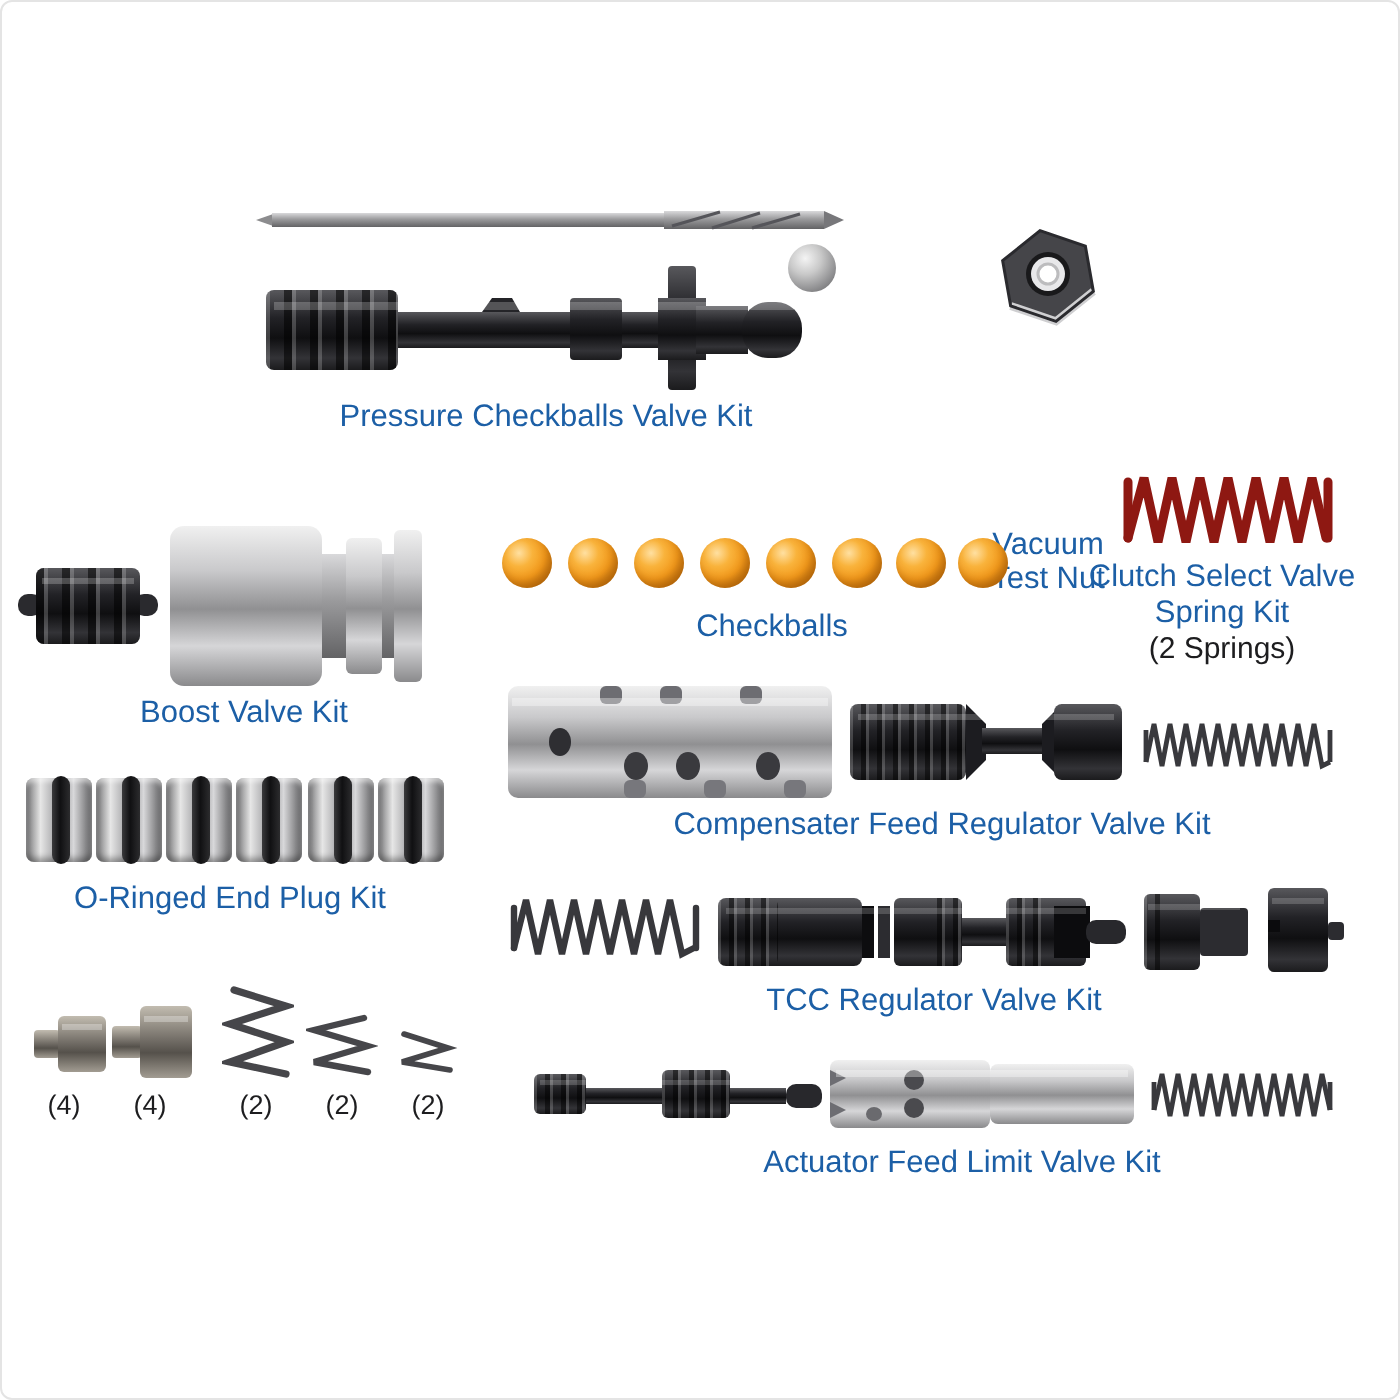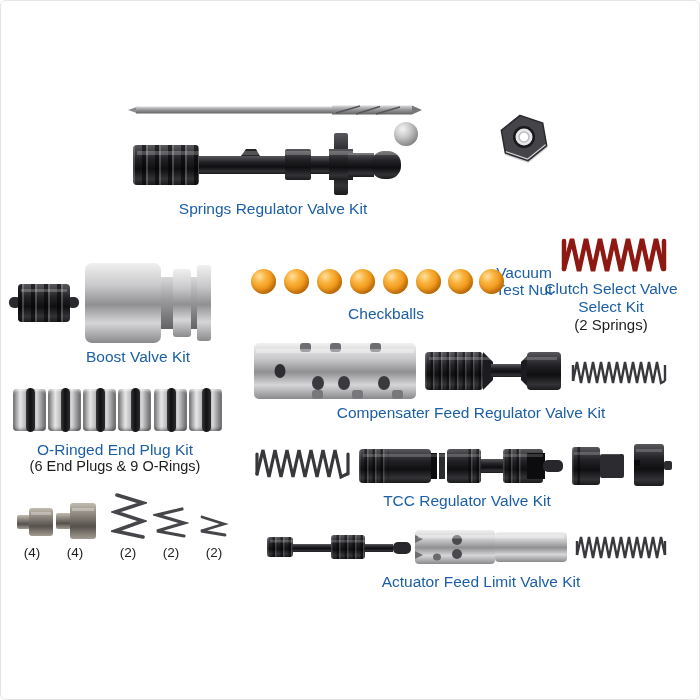--- a/index.html
+++ b/index.html
@@ -95,21 +95,21 @@
       <rect x="66" y="25" width="86" height="18" fill="url(#g-black)"></rect>
       <polygon points="108,25 113,18 123,18 127,25" fill="#242428"></polygon>
       <rect x="152" y="18" width="26" height="31" rx="2" fill="url(#g-black)"></rect>
       <rect x="178" y="25" width="28" height="18" fill="url(#g-black)"></rect>
       <rect x="201" y="2" width="14" height="62" rx="2" fill="url(#g-black)"></rect>
       <rect x="196" y="18" width="24" height="31" fill="url(#g-black)"></rect>
       <rect x="215" y="22" width="26" height="24" fill="url(#g-black)"></rect>
       <rect x="238" y="20" width="30" height="28" rx="13" fill="url(#g-black)"></rect>
       <rect x="4" y="20" width="260" height="4" fill="rgba(255,255,255,0.22)"></rect>
     </svg>
-    <div class="lbl" style="left:272px;top:199px;">Springs Regulator Valve Kit</div>
+    <div class="lbl" style="left:272px;top:199px;">Pressure Checkballs Valve Kit</div>
   </div>
 
   <div class="abs" style="left:460px;top:100px;width:140px;height:110px;">
     <svg class="abs" style="left:37px;top:11px" width="52" height="54" viewBox="0 0 52 54">
       <g transform="rotate(-10 26 26)">
         <polygon points="26,3 47,14.5 47,37.5 26,49 5,37.5 5,14.5" fill="#454549"></polygon>
         <path d="M5,37.5 L26,49 L47,37.5" stroke="#cfcfd1" stroke-width="4" fill="none"></path>
         <polygon points="26,3 47,14.5 47,37.5 26,49 5,37.5 5,14.5" fill="none" stroke="#2a2a2e" stroke-width="1.5"></polygon>
       </g>
       <circle cx="26" cy="25" r="11" fill="#19191b"></circle>
@@ -122,21 +122,21 @@
 
   <div class="abs" style="left:540px;top:225px;width:160px;height:110px;">
     <svg class="abs" style="left:16px;top:6px" width="114" height="46" viewBox="0 0 114 46">
       <g stroke="#8e1812" stroke-width="4.5" fill="none" stroke-linecap="round">
         <path d="M7,9 L7,37"></path>
         <polyline points="7,37 15,7 22,39 29,7 36,39 43,7 50,39 57,7 64,39 71,7 78,39 85,7 92,39 99,7 106,37"></polyline>
         <path d="M107,9 L107,37"></path>
       </g>
     </svg>
     <div class="lbl" style="left:70px;top:54px;">Clutch Select Valve</div>
-    <div class="lbl" style="left:70px;top:72px;">Select Kit</div>
+    <div class="lbl" style="left:70px;top:72px;">Spring Kit</div>
     <div class="lbl-dark" style="left:70px;top:90px;text-align:right;">(2 Springs)</div>
   </div>
 
   <div class="abs" style="left:240px;top:260px;width:290px;height:70px;">
     <div class="ball" style="left:10px;top:8px;"></div>
     <div class="ball" style="left:43px;top:8px;"></div>
     <div class="ball" style="left:76px;top:8px;"></div>
     <div class="ball" style="left:109px;top:8px;"></div>
     <div class="ball" style="left:142px;top:8px;"></div>
     <div class="ball" style="left:175px;top:8px;"></div>
@@ -153,21 +153,21 @@
       <rect x="9" y="2" width="52" height="38" rx="4" fill="url(#p-ribs)"></rect>
       <rect x="12" y="7" width="46" height="3" fill="rgba(255,255,255,0.22)"></rect>
     </svg>
     <svg class="abs" style="left:84px;top:7px" width="126" height="80" viewBox="0 0 126 80">
       <rect x="0" y="0" width="76" height="80" rx="7" fill="url(#g-metal)"></rect>
       <rect x="76" y="14" width="12" height="52" fill="url(#g-rod)"></rect>
       <rect x="88" y="6" width="18" height="68" rx="3" fill="url(#g-metal)"></rect>
       <rect x="106" y="14" width="8" height="52" fill="url(#g-rod)"></rect>
       <rect x="112" y="2" width="14" height="76" rx="3" fill="url(#g-metal)"></rect>
     </svg>
-    <div class="lbl" style="left:121px;top:347px;top:92px;margin-left:16px;">Boost Valve Kit</div>
+    <div class="lbl" style="left:121px;top:347px;top:92px;">Boost Valve Kit</div>
   </div>
 
   <div class="abs" style="left:245px;top:338px;width:440px;height:85px;">
     <svg class="abs" style="left:8px;top:4px" width="162" height="56" viewBox="0 0 162 56">
       <rect x="0" y="0" width="162" height="56" rx="5" fill="url(#g-metal)"></rect>
       <rect x="46" y="0" width="11" height="9" rx="3" fill="#6d6d72"></rect>
       <rect x="76" y="0" width="11" height="9" rx="3" fill="#6d6d72"></rect>
       <rect x="116" y="0" width="11" height="9" rx="3" fill="#6d6d72"></rect>
       <rect x="58" y="47" width="11" height="9" rx="3" fill="#77777c"></rect>
       <rect x="98" y="47" width="11" height="9" rx="3" fill="#77777c"></rect>
@@ -210,21 +210,20 @@
     <div class="plug" style="left:117px;top:8px;">
         <div class="oring"></div>
       </div>
     <div class="plug" style="left:153px;top:8px;">
         <div class="oring"></div>
       </div>
     <div class="plug" style="left:188px;top:8px;">
         <div class="oring"></div>
       </div>
     <div class="lbl" style="left:114px;top:60px;">O-Ringed End Plug Kit</div>
-    <div class="lbl-dark" style="left:114px;top:77px;font-size:14.5px;">(6 End Plugs &amp; 9 O-Rings)</div>
   </div>
 
   <div class="abs" style="left:245px;top:438px;width:440px;height:75px;">
     <svg class="abs" style="left:6px;top:6px" width="102" height="38" viewBox="0 0 102 38">
       <g stroke="#38383c" stroke-width="3.2" fill="none" stroke-linecap="round">
         <path d="M5,9 L5,29"></path>
         <polyline points="5,29 11,5 17,32 23,5 29,32 35,5 41,32 47,5 53,32 59,5 65,32 71,5 77,32 83,5 89,32 95,29"></polyline>
         <path d="M96,9 L96,29"></path>
       </g>
     </svg>

